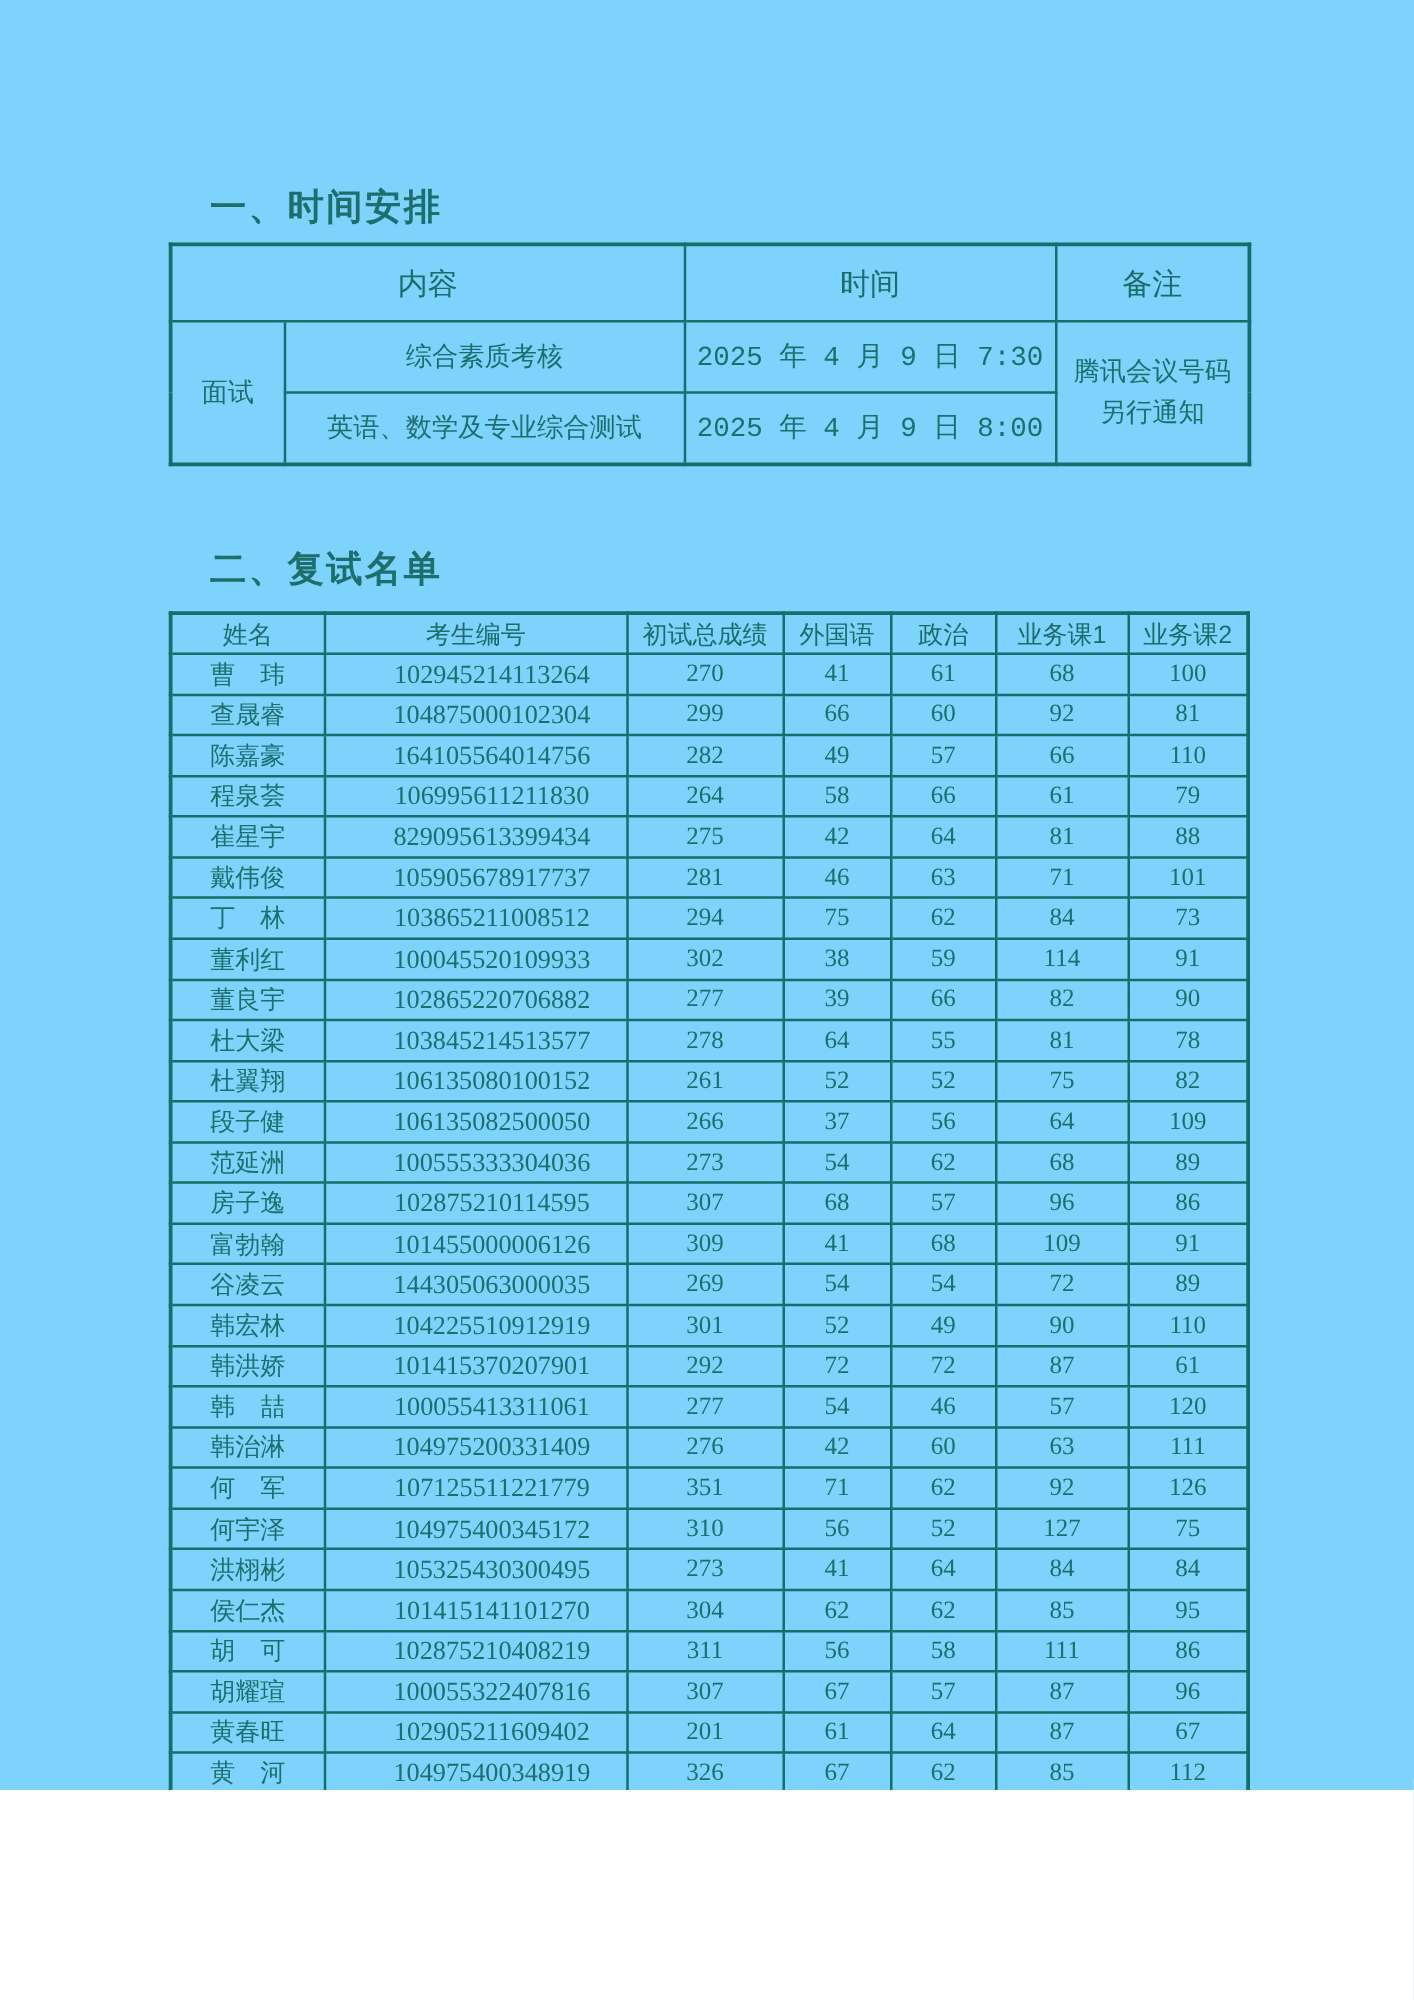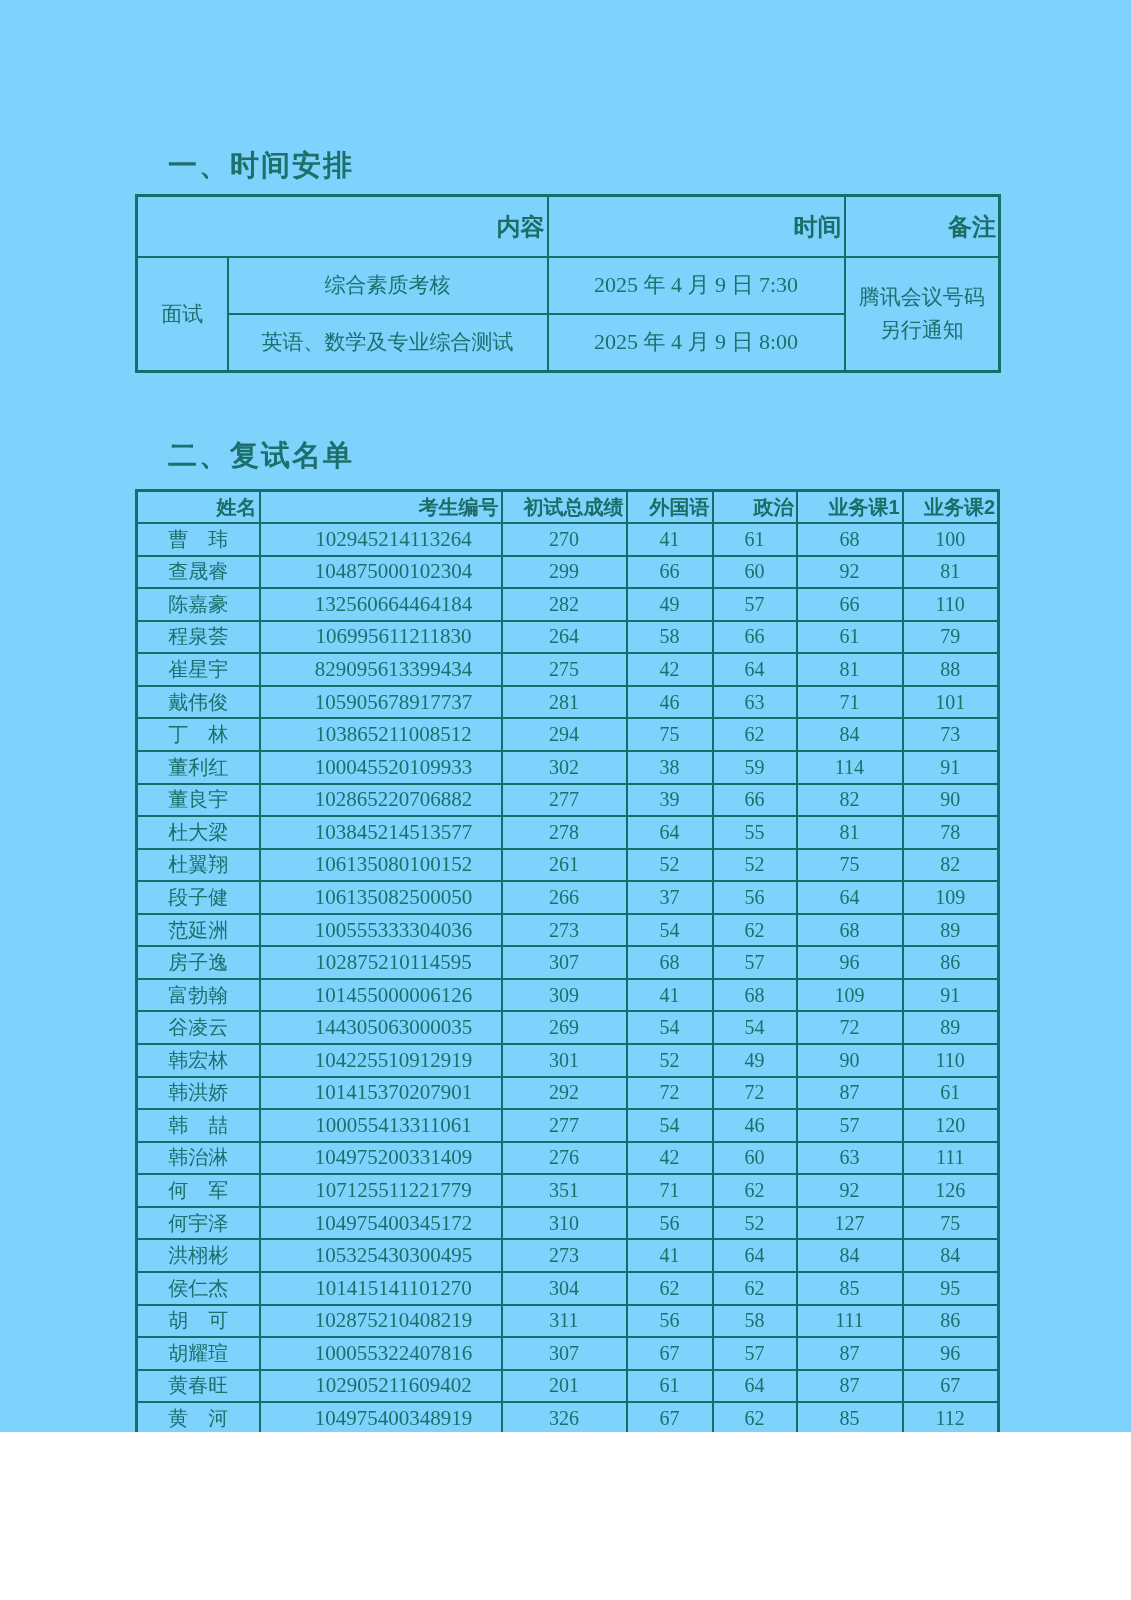--- a/index.html
+++ b/index.html
@@ -32,30 +32,29 @@
   th,td{
     border:2px solid #176d69;
     text-align:center;
     vertical-align:middle;
     padding:0 2px;
     overflow:hidden;
     white-space:nowrap;
   }
   th{
     font-family:"Liberation Sans","DejaVu Sans",sans-serif;
-    font-weight:bold;
+    font-weight:normal;
     color:#1c6c68;
-    text-align:right;
   }
 
   
   #schedule-table{left:135px;top:194px;width:863px;height:179px;}
   #schedule-table th{font-size:24px;height:59px;}
   #schedule-table td{font-size:21px;}
-  #schedule-table .time-cell{font-size:22px;}
+  #schedule-table .time-cell{font-size:22px;font-family:Liberation Mono, monospace;}
   #schedule-table .remark-cell{font-size:21px;line-height:1.55;white-space:normal;}
 
   
   #candidate-table{left:135px;top:489px;width:862px;height:948px;}
   #candidate-table th{font-size:20px;height:30px;}
   #candidate-table td{font-size:20px;}
   #candidate-table td.cell-id{font-size:21px;padding-left:28px;}
 </style>
 </head>
 <body>
@@ -130,21 +129,21 @@
           <td class="cell-name">查晟睿</td>
           <td class="cell-id">104875000102304</td>
           <td class="cell-total">299</td>
           <td class="cell-foreign">66</td>
           <td class="cell-politics">60</td>
           <td class="cell-course1">92</td>
           <td class="cell-course2">81</td>
         </tr>
         <tr>
           <td class="cell-name">陈嘉豪</td>
-          <td class="cell-id">132560664464184</td>
+          <td class="cell-id">164105564014756</td>
           <td class="cell-total">282</td>
           <td class="cell-foreign">49</td>
           <td class="cell-politics">57</td>
           <td class="cell-course1">66</td>
           <td class="cell-course2">110</td>
         </tr>
         <tr>
           <td class="cell-name">程泉荟</td>
           <td class="cell-id">106995611211830</td>
           <td class="cell-total">264</td>

